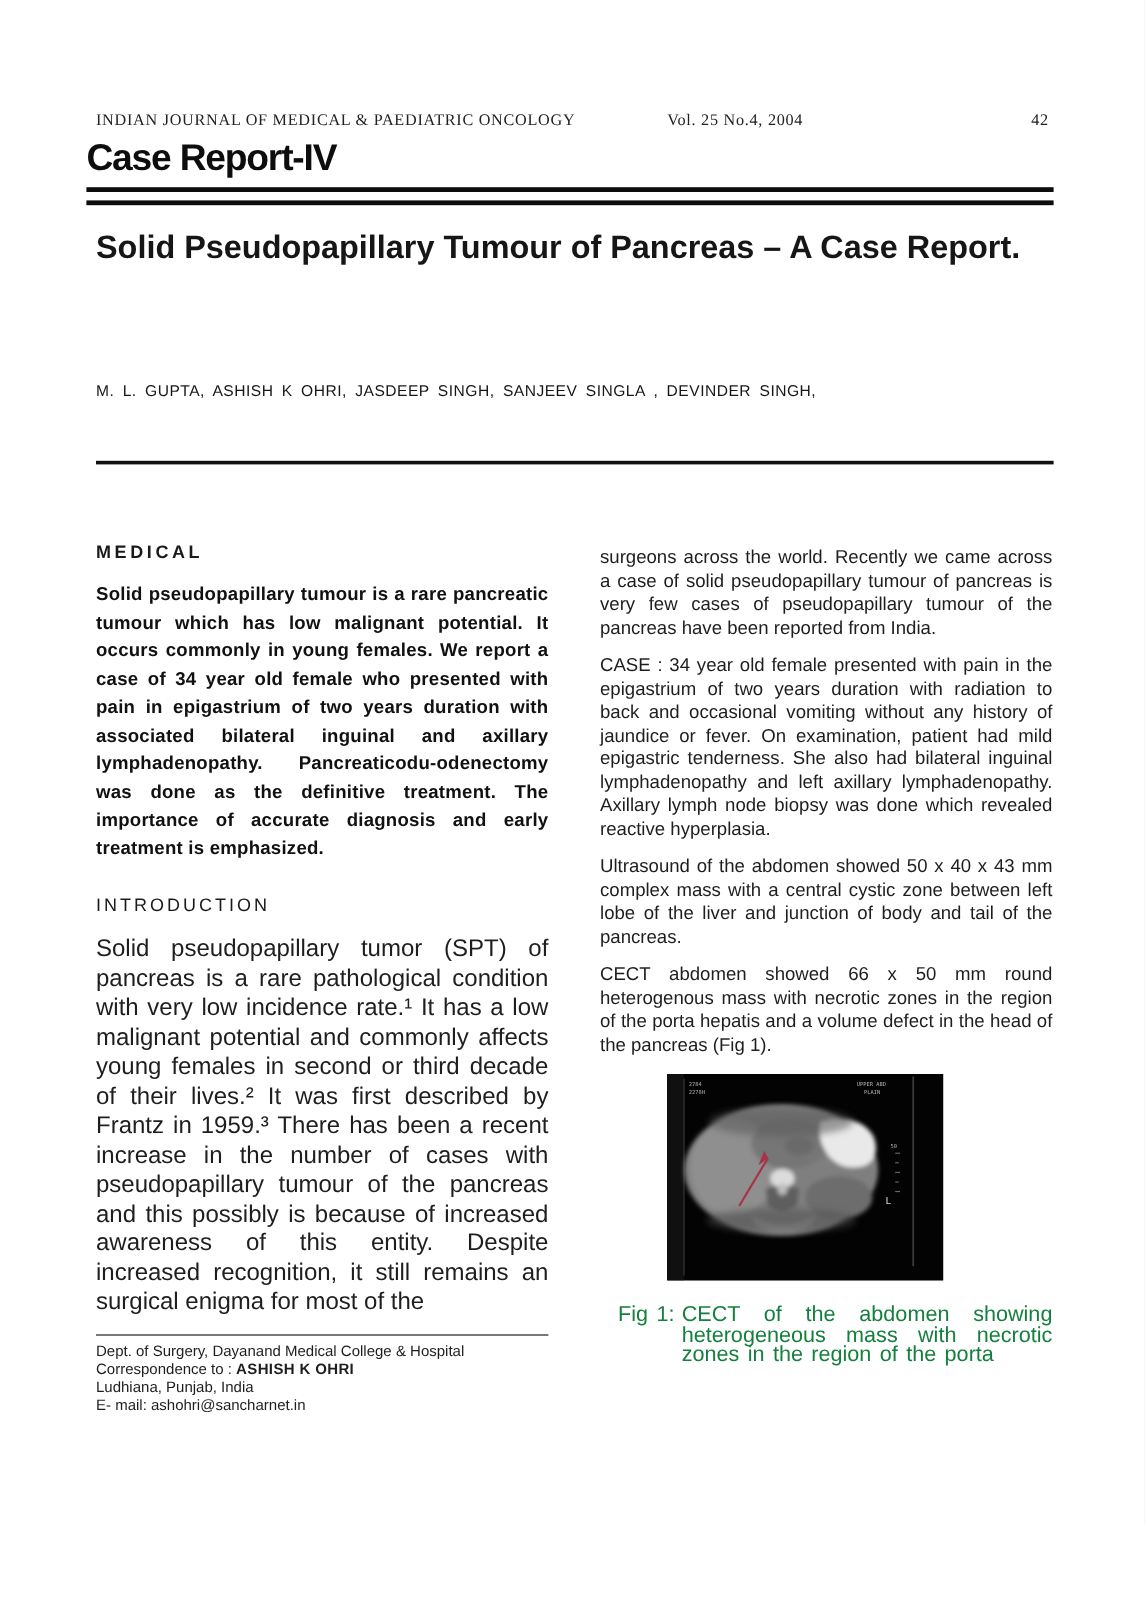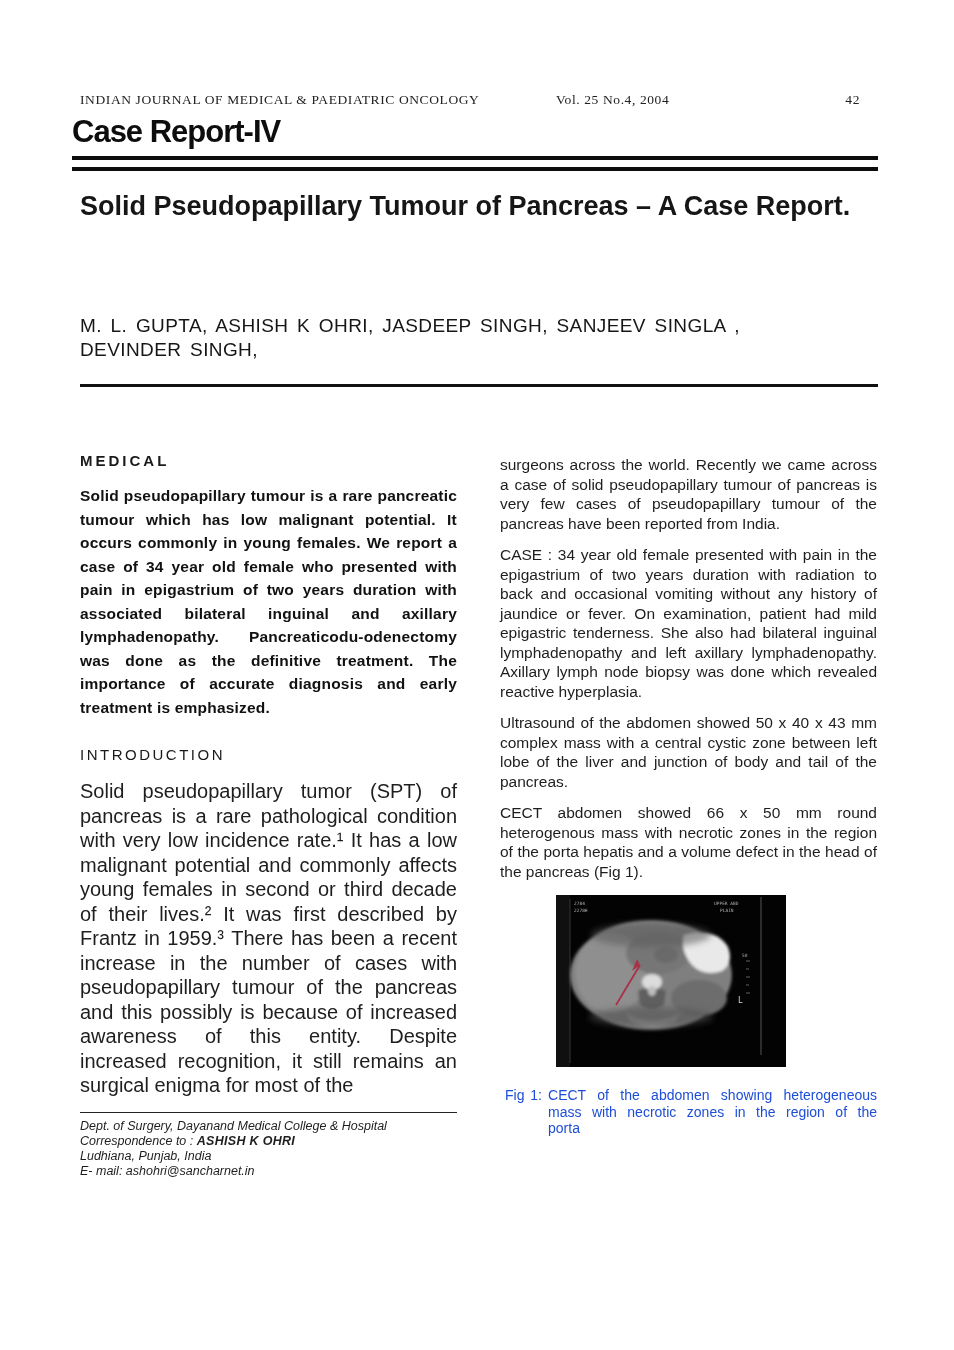--- a/index.html
+++ b/index.html
@@ -10,21 +10,21 @@
     height: 1350px;
     margin: 0 auto;
     background: #ffffff;
     font-family: "Liberation Sans", sans-serif;
     color: #1c1c1c;
     overflow: hidden;
   }
   
   .journal-header {
     position: absolute;
-    left: 80px; right: 92px; top: 92px;
+    left: 80px; right: 78px; top: 92px;
     display: flex;
     font-family: "Liberation Serif", serif;
     font-size: 13.5px;
     letter-spacing: 0.6px;
     color: #222;
     text-align: center;
   }
   .journal-name { flex: 0 0 auto; }
   .journal-vol  { position: absolute; left: 476px; font-family: Liberation Serif, serif; }
   .journal-page { position: absolute; right: 2px; }
@@ -49,21 +49,21 @@
     left: 80px; right: 78px; top: 186px;
     font-size: 27px;
     line-height: 40px;
     color: #161616;
     text-align: justify;
     text-align-last: left;
   }
   .article-authors {
     position: absolute;
     left: 80px; right: 150px; top: 314px;
-    font-size: 19px;
+    font-size: 13px;
     line-height: 24px;
     word-spacing: 3px;
     letter-spacing: 0.4px;
     color: #161616;
   }
   .rule-authors {
     position: absolute; left: 80px; right: 76px; top: 384px; height: 2.5px; background: #111;
   }
 
   
@@ -113,41 +113,41 @@
   .figure-wrap {
     margin-top: 14px;
     margin-left: 56px;
     width: 230px;
     height: 172px;
     background: #000;
   }
   .figure-wrap svg { display: block; width: 100%; height: 100%; }
   .figure-caption {
     margin-top: 20px;
-    margin-left: 5px;
+    margin-left: 15px;
     display: flex;
-    font-size: 14px;
+    font-size: 18px;
     line-height: 16.5px;
-    color: #1d4ed8;
+    color: #15803d;
     word-spacing: 2px;
   }
   .figure-caption .cap-label { flex: 0 0 auto; white-space: nowrap; margin-right: 6px; }
   .figure-caption .cap-text { flex: 1 1 auto; text-align: justify; text-align-last: left; }
 
   
   .footnote {
     position: absolute;
     left: 80px; top: 1112px; width: 377px;
     border-top: 1.5px solid #222;
     padding-top: 6px;
     font-size: 12.5px;
     line-height: 14.5px;
     color: #1e1e1e;
   }
-  .footnote .fn-line { margin-bottom: 0.5px; font-style: italic; }
+  .footnote .fn-line { margin-bottom: 0.5px; }
   .fn-bold { font-weight: bold; letter-spacing: 0.3px; }
 </style>
 </head>
 <body>
 
 <div class="page">
 
   <div class="journal-header">
     <span class="journal-name">INDIAN JOURNAL OF MEDICAL &amp; PAEDIATRIC ONCOLOGY</span>
     <span class="journal-vol">Vol. 25 No.4, 2004</span>

